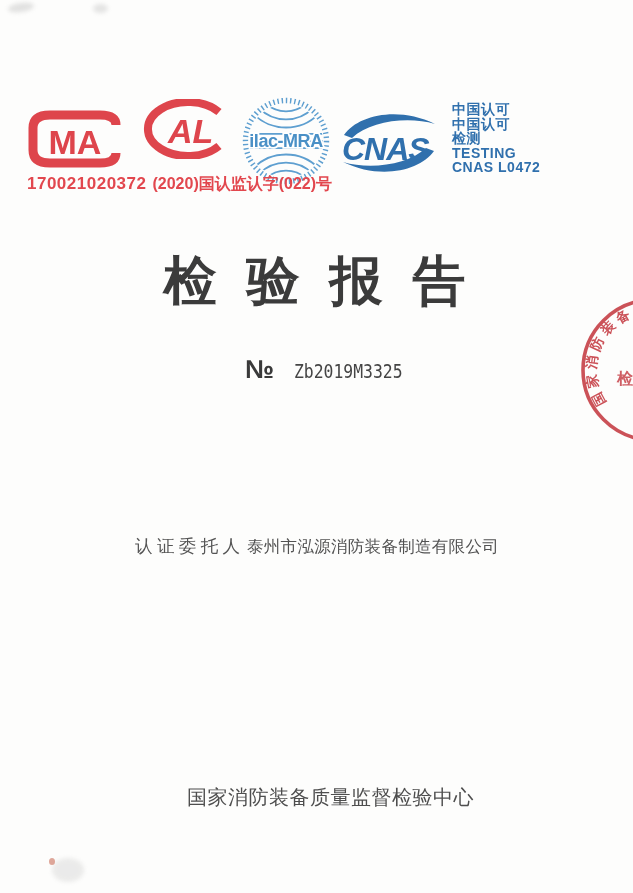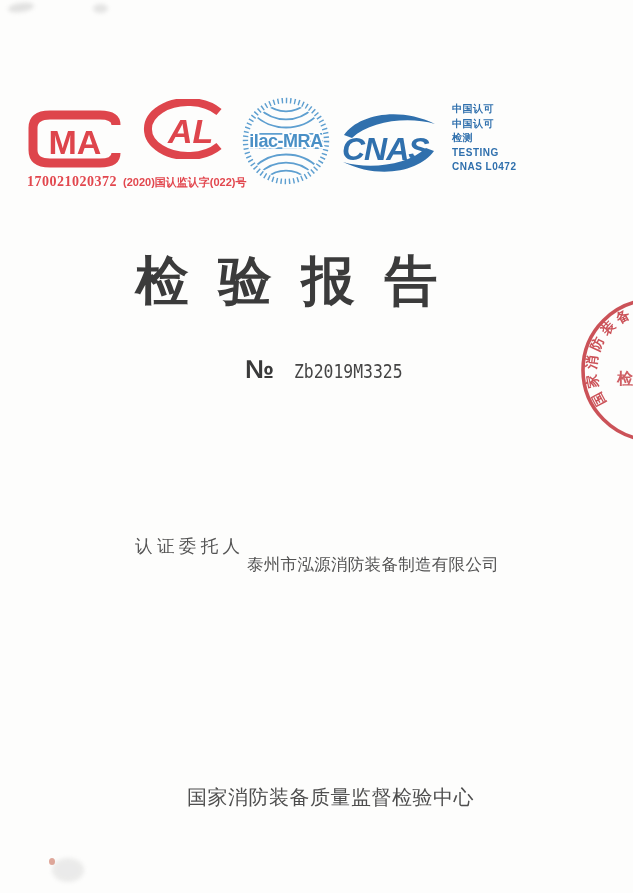--- a/index.html
+++ b/index.html
@@ -29,38 +29,39 @@
   .reddot{position:absolute;left:49px;top:858px;width:6px;height:7px;background:#cf7a66;border-radius:50%;opacity:.65;filter:blur(.5px);}
 
   
   .cma-svg{position:absolute;left:28px;top:110px;}
   .cal-svg{position:absolute;left:143px;top:99px;}
   .ilac-svg{position:absolute;left:241px;top:96px;}
   .cnas-svg{position:absolute;left:340px;top:111px;}
   .cnas-info{
     position:absolute;left:452px;top:102px;
     color:var(--cnas-blue);font-weight:bold;
-    font-size:10px;line-height:14.5px;letter-spacing:.5px;
+    font-size:14px;line-height:14.5px;letter-spacing:.5px;
   }
   .cert-line{
     position:absolute;left:27px;top:174px;
     display:flex;align-items:baseline;gap:6px;
     color:var(--red-text);font-weight:bold;white-space:nowrap;
   }
-  .cert-line .num{font-size:14px;letter-spacing:.5px;font-family:Liberation Serif, serif;}
-  .cert-line .appr{font-size:11px;}
+  .cert-line .num{font-size:17px;letter-spacing:.5px;}
+  .cert-line .appr{font-size:16px;}
 
   
   .report-title{
     position:absolute;left:0;top:251px;width:573px;
     text-align:center;
     font-size:53px;line-height:1.15;font-weight:bold;
     color:var(--ink-title);
     letter-spacing:30px;text-indent:30px;
     white-space:nowrap;
+    padding-left:28px;
   }
 
   
   .report-no{
     position:absolute;left:245px;top:354px;
     display:flex;align-items:baseline;
     color:#3a3a3a;white-space:nowrap;
   }
   .report-no .sym{font-size:26px;font-weight:bold;}
   .report-no .val{
@@ -68,27 +69,27 @@
     margin-left:8px;color:#454545;
     display:inline-block;transform:scaleX(.82);transform-origin:left baseline;
     letter-spacing:0;
   }
 
   
   .stamp-svg{position:absolute;left:573px;top:285px;}
 
   
   .fields{position:absolute;left:135px;top:536px;color:var(--ink-body);}
-  .field-row{display:flex;align-items:flex-start;margin-bottom:25px;line-height:20px;white-space:nowrap;}
+  .field-row{display:flex;align-items:center;margin-bottom:25px;line-height:20px;white-space:nowrap;}
   .field-label{
     display:inline-block;width:105px;
     font-size:17.5px;color:#555;
     text-align:justify;text-align-last:justify;
   }
-  .field-value{font-size:16.5px;margin-left:7px;color:#525252;letter-spacing:.3px;margin-top:18px;}
+  .field-value{font-size:16.5px;margin-left:7px;color:#525252;letter-spacing:.3px;}
 
   
   .footer{
     position:absolute;left:0;top:784px;width:633px;
     text-align:center;text-indent:28px;
     font-size:20px;color:var(--ink-footer);
     letter-spacing:.5px;white-space:nowrap;
   }
 </style>
 </head>

